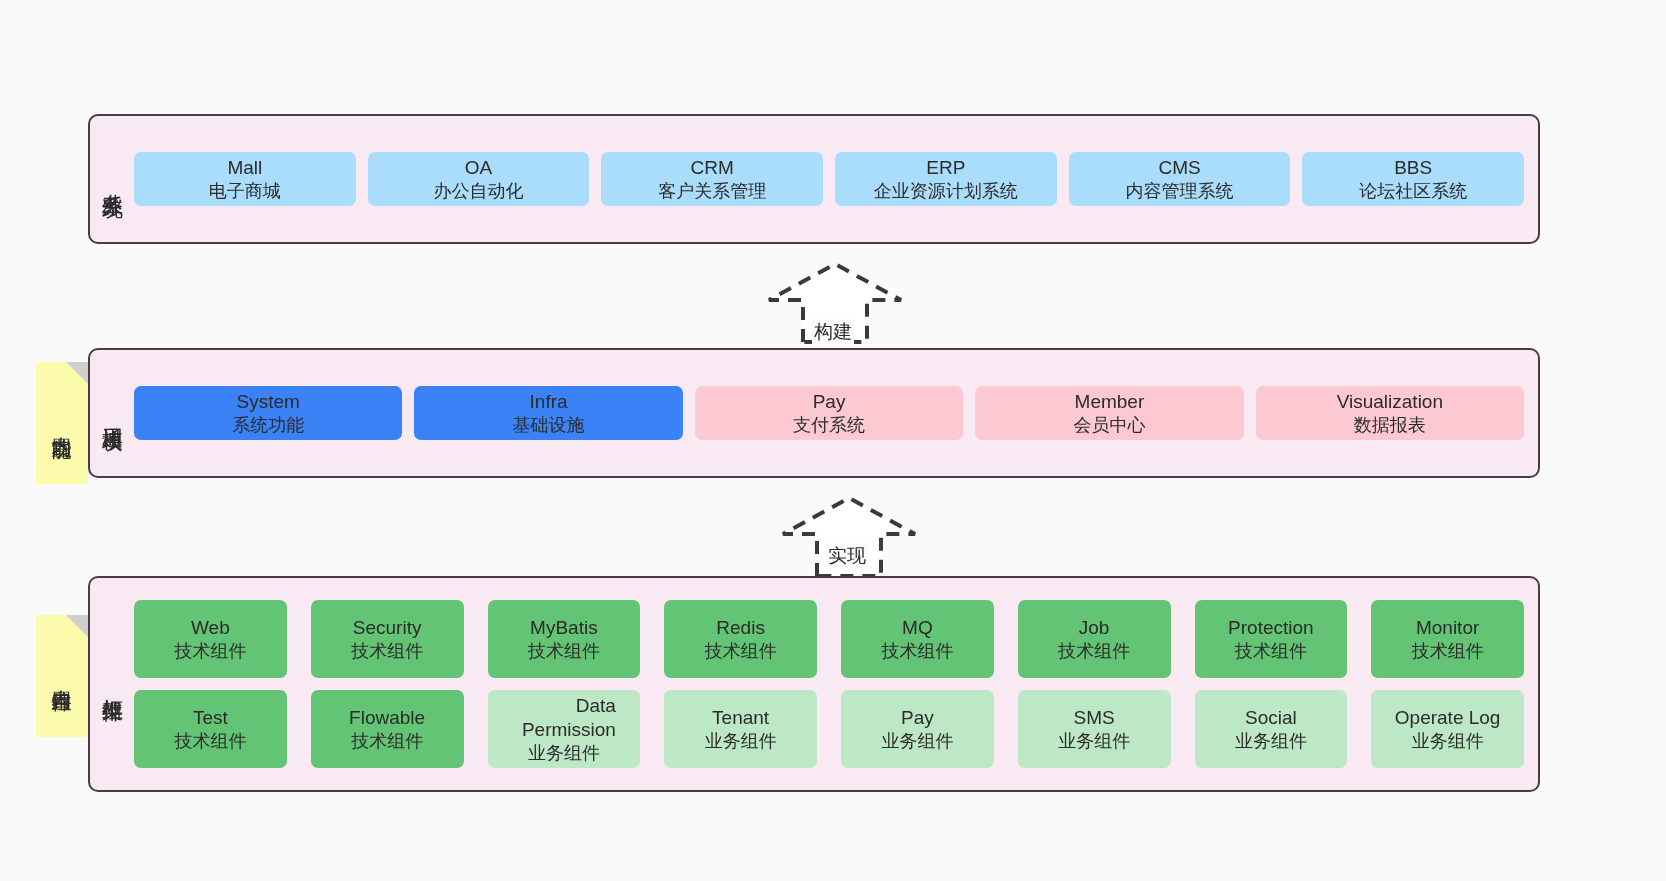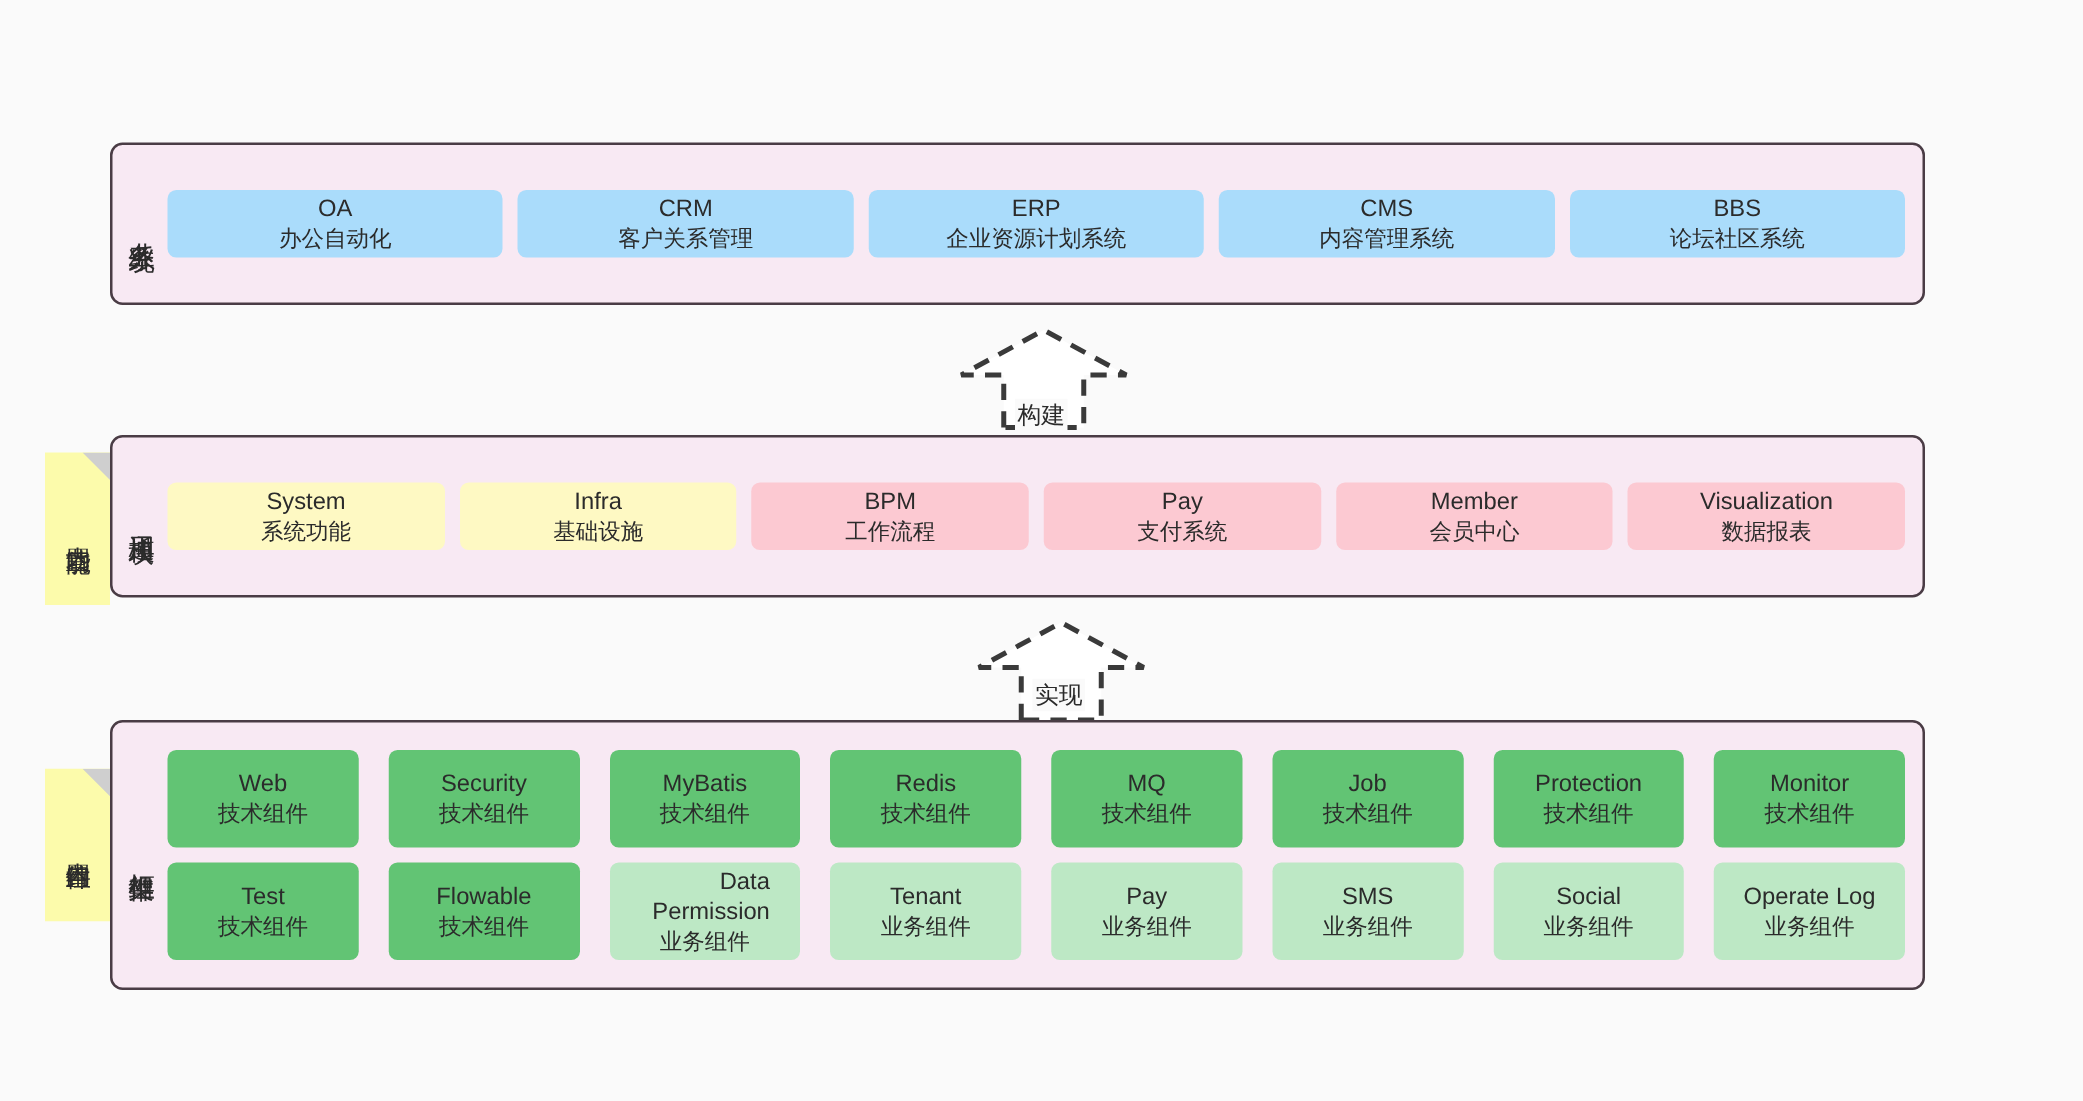--- a/index.html
+++ b/index.html
@@ -82,21 +82,21 @@
     user-select: none;
     padding: 4px 6px;
   }
   .node .name {
     font-size: 19px;
   }
   .node .sub {
     font-size: 18px;
   }
   .node.blue   { background: #aadcfb; }
-  .node.red    { background: #fef9c3; }
+  .node.red    { background: #3b82f6; }
   .node.pink   { background: #fcc9d2; }
   .node.green  { background: #62c474; }
   .node.lgreen { background: #bde8c5; }
 
   
   .sticky {
     position: absolute;
     box-sizing: border-box;
     background: #fcfbab;
     display: flex;
@@ -139,20 +139,24 @@
 </style>
 </head>
 <body>
 
 <div id="canvas">
 
   <div class="layer" id="layer-business" style="left:88px; top:114px; width:1452px; height:130px;">
     <div class="layer-title">业务系统</div>
     <div class="layer-body">
       <div class="node blue">
+        <span class="name">Mall</span>
+        <span class="sub">电子商城</span>
+      </div>
+      <div class="node blue">
         <span class="name">OA</span>
         <span class="sub">办公自动化</span>
       </div>
       <div class="node blue">
         <span class="name">CRM</span>
         <span class="sub">客户关系管理</span>
       </div>
       <div class="node blue">
         <span class="name">ERP</span>
         <span class="sub">企业资源计划系统</span>
@@ -178,24 +182,20 @@
     <div class="layer-body">
       <div class="node red">
         <span class="name">System</span>
         <span class="sub">系统功能</span>
       </div>
       <div class="node red">
         <span class="name">Infra</span>
         <span class="sub">基础设施</span>
       </div>
       <div class="node pink">
-        <span class="name">BPM</span>
-        <span class="sub">工作流程</span>
-      </div>
-      <div class="node pink">
         <span class="name">Pay</span>
         <span class="sub">支付系统</span>
       </div>
       <div class="node pink">
         <span class="name">Member</span>
         <span class="sub">会员中心</span>
       </div>
       <div class="node pink">
         <span class="name">Visualization</span>
         <span class="sub">数据报表</span>

